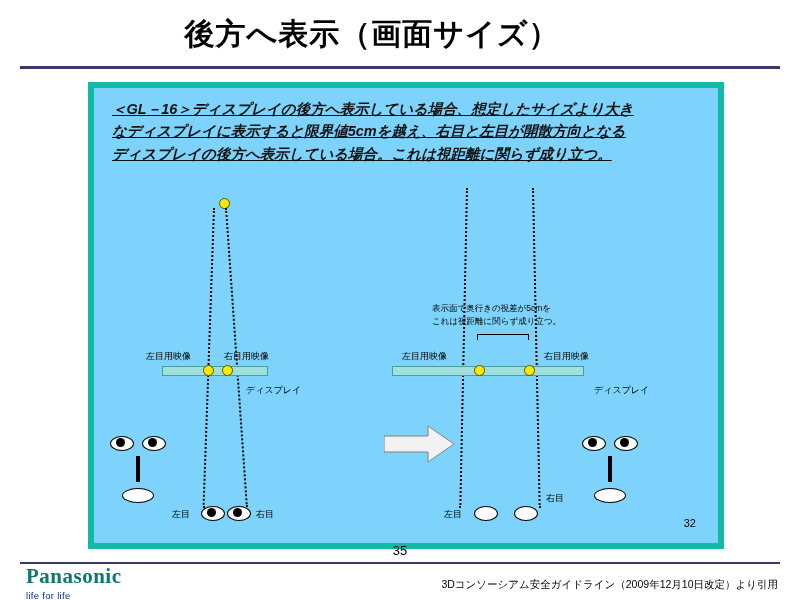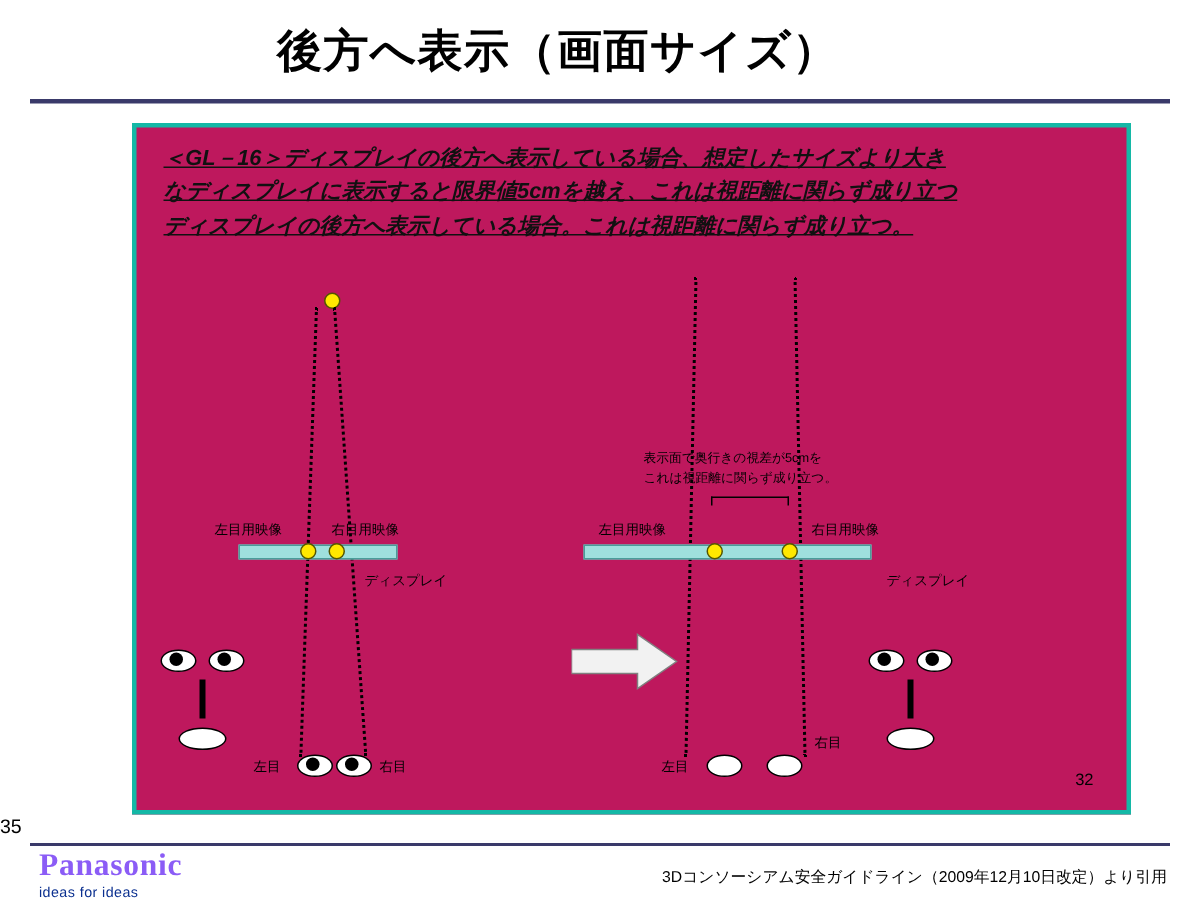--- a/index.html
+++ b/index.html
@@ -36,23 +36,22 @@
     position: absolute;
     left: 20px; top: 66px;
     width: 760px; height: 3px;
     background: #3a3a6a;
   }
   
   .panel {
     position: absolute;
     left: 88px; top: 82px;
     width: 624px; height: 455px;
-    background: #be185d;
-    border: 3px solid #14b8a6;
-    padding-left: 36px;
+    background: #7dd3fc;
+    border: 6px solid #14b8a6;
   }
   
   .panel-note {
     position: absolute;
     left: 18px; top: 10px;
     width: 592px;
     font-size: 14.5px;
     font-weight: bold;
     font-style: italic;
     line-height: 1.55;
@@ -150,40 +149,41 @@
   .page-num-inner {
     position: absolute;
     right: 22px; bottom: 14px;
     font-size: 11px;
     color: #000000;
   }
   .page-num {
     position: absolute;
     left: 0; top: 543px;
     width: 800px;
+    text-align: center;
     font-size: 13px;
     color: #000000;
   }
   
   .footer-rule {
     position: absolute;
     left: 20px; top: 562px;
     width: 760px; height: 2px;
     background: #3a3a6a;
   }
   .logo {
     position: absolute;
     left: 26px; top: 566px;
   }
   .logo-name {
     font-family: "Liberation Serif", serif;
     font-weight: bold;
     font-size: 21px;
     letter-spacing: 0.5px;
-    color: #8b5cf6;
+    color: #0f766e;
     line-height: 1;
   }
   .logo-tag {
     font-size: 9.5px;
     color: #0a2f8f;
     margin-top: 3px;
     letter-spacing: 0.3px;
   }
   .credit {
     position: absolute;
@@ -198,21 +198,21 @@
 
 <div class="slide">
 
   <div class="slide-title">後方へ表示（画面サイズ）</div>
   <div class="title-rule"></div>
 
   <div class="panel">
 
     <div class="panel-note">
       <span>＜GL－16＞ディスプレイの後方へ表示している場合、想定したサイズより大き</span><br>
-      <span>なディスプレイに表示すると限界値5cmを越え、これは視距離に関らず成り立つ</span><br>
+      <span>なディスプレイに表示すると限界値5cmを越え、右目と左目が開散方向となる</span><br>
       <span>ディスプレイの後方へ表示している場合。これは視距離に関らず成り立つ。</span>
     </div>
 
     <div class="node" style="left:125px; top:110px;"></div>
 
     <div class="ray" style="left:119px; top:120px; height:300px; transform:rotate(2deg); transform-origin: top center;"></div>
     <div class="ray" style="left:131px; top:120px; height:300px; transform:rotate(-4deg); transform-origin: top center;"></div>
 
     <div class="display-bar" style="left:68px; top:278px; width:104px;"></div>
     <div class="node" style="left:109px; top:277px;"></div>
@@ -272,17 +272,17 @@
     <div class="mouth" style="left:500px; top:400px;"></div>
 
     <div class="page-num-inner">32</div>
   </div>
 
   <div class="page-num">35</div>
 
   <div class="footer-rule"></div>
   <div class="logo">
     <div class="logo-name">Panasonic</div>
-    <div class="logo-tag">ideas for ideas</div>
+    <div class="logo-tag">life for life</div>
   </div>
   <div class="credit">3Dコンソーシアム安全ガイドライン（2009年12月10日改定）より引用</div>
 
 </div>
 
 </body></html>

